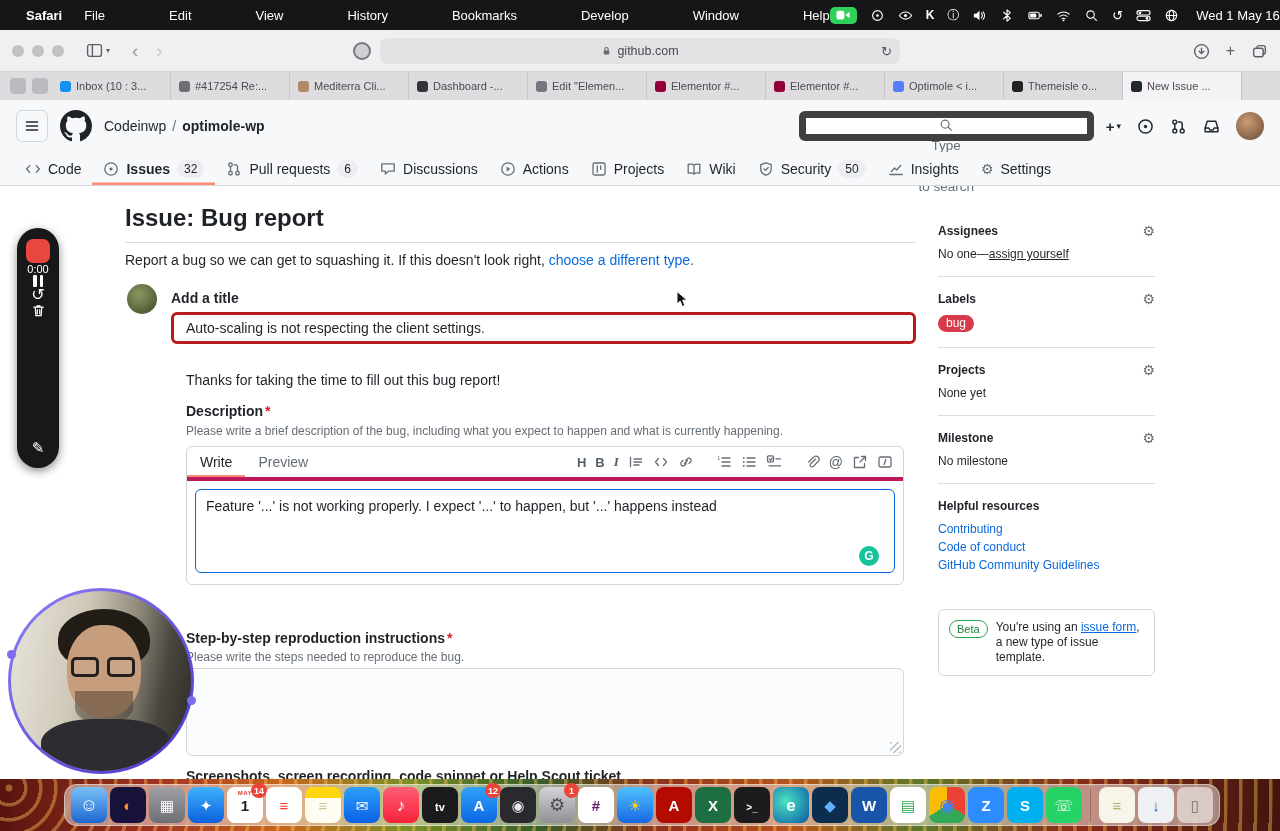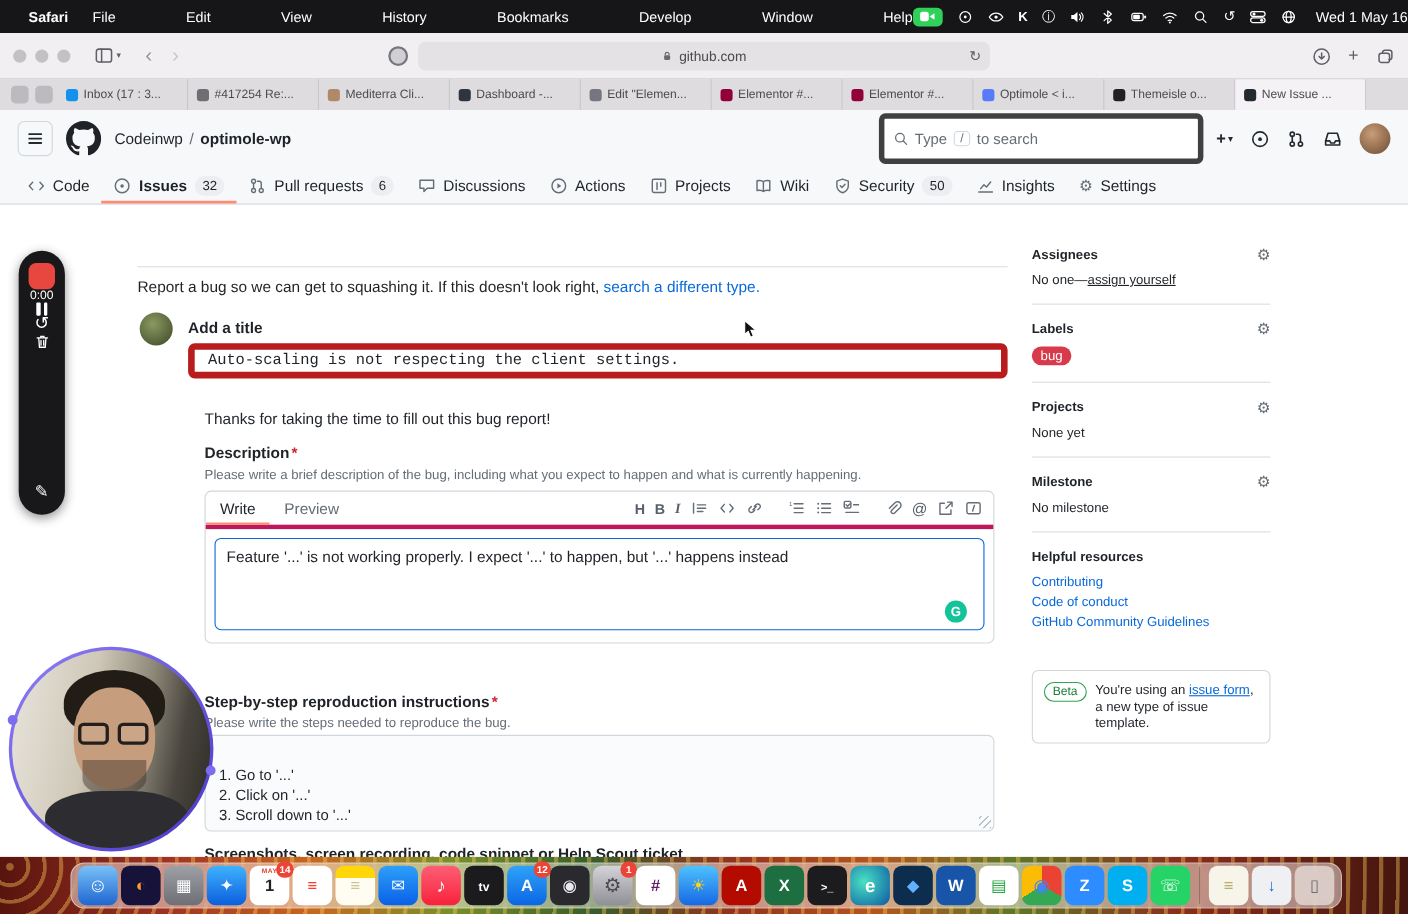--- a/index.html
+++ b/index.html
@@ -45,22 +45,22 @@
   .page { position:absolute; top:100px; left:0; right:0; height:682px; background:#fff; overflow:hidden;
           color:#1f2328; font-size:14px; }
   .gh-header { position:absolute; top:0; left:0; right:0; height:52px; background:#f6f8fa;
                display:flex; align-items:center; padding:0 16px; gap:12px; }
   .gh-burger { width:32px; height:32px; border:1px solid #d0d7de; border-radius:6px; background:#f6f8fa;
                display:flex; align-items:center; justify-content:center; }
   .crumb { font-size:14px; display:flex; gap:6px; align-items:center; }
   .crumb a { color:#1f2328; text-decoration:none; }
   .crumb-sep { color:#656d76; }
   .crumb-repo { font-weight:600; }
-  .gh-search { margin-left:auto; width:295px; height:46px; background:#fff; border:5px solid #404040; border-radius:6px;
-               display:flex; align-items:center; gap:6px; padding:0 8px; font-size:13.5px; color:#656d76; }
+  .gh-search { margin-left:auto; width:295px; height:30px; background:#fff; border:7px solid #404040; border-radius:6px;
+               display:flex; align-items:center; gap:6px; padding:0 8px; font-size:13.5px; color:#656d76;flex-direction:column; }
   .gh-search kbd { border:1px solid #d0d7de; border-radius:4px; padding:0 5px; font-size:11px; font-family:inherit; }
   .gh-actions { display:flex; align-items:center; gap:16px; }
   .gh-plus { color:#24292f; font-size:15px; display:flex; align-items:center; gap:2px; }
   .gh-plus i { font-style:normal; font-size:9px; }
   .oct { width:17px; height:17px; stroke:#24292f; fill:none; stroke-width:1.4; stroke-linecap:round; stroke-linejoin:round; }
   .gh-avatar { width:28px; height:28px; border-radius:50%; background:radial-gradient(circle at 40% 35%,#c99d78,#6b4a32); }
 
   .gh-nav { position:absolute; top:52px; left:0; right:0; height:34px; background:#f6f8fa;
             border-bottom:1px solid #d0d7de; display:flex; padding-left:14px; }
   .gh-tab { display:flex; align-items:center; gap:7px; padding:0 11px; font-size:14px; color:#1f2328; text-decoration:none; }
@@ -72,22 +72,22 @@
 
   .page .abs { position:absolute; }
   h1.issue-title { font-size:24px; font-weight:600; }
   .rule { border-bottom:1px solid #d8dee4; height:1px; }
   .intro a { color:#0969da; text-decoration:none; }
   .avatar { width:30px; height:30px; border-radius:50%; display:inline-block; }
   .av-green { background:radial-gradient(circle at 40% 35%,#8a9a60,#3c4527); }
   .fw6 { font-weight:600; }
   .req { color:#d1242f; font-style:normal; font-weight:700; margin-left:2px; }
   .hint { font-size:12px; color:#656d76; }
-  .gh-input { position:absolute; height:32px; border:6px solid #b91c1c; border-radius:6px; padding:0 12px;
-              font-size:14px; color:#1f2328; font-family:Liberation Mono, monospace; background:#fff; }
+  .gh-input { position:absolute; height:32px; border:3px solid #b91c1c; border-radius:6px; padding:0 12px;
+              font-size:14px; color:#1f2328; font-family:Liberation Sans, sans-serif; background:#fff; }
 
   .editor { position:absolute; border:1px solid #d0d7de; border-radius:6px; background:#fff; }
   .ed-head { height:34px; border-bottom:4px solid #be185d; display:flex; align-items:stretch; }
   .ed-tab { display:flex; align-items:center; padding:0 13px; font-size:14px; color:#656d76; }
   .ed-tab.active { color:#1f2328; box-shadow:inset 0 -2px 0 #fd8c73; }
   .ed-tools { margin-left:auto; display:flex; align-items:center; gap:9px; padding-right:10px; }
   .ed-tools .tgl { color:#57606a; font-size:13px; font-weight:600; }
   .ed-tools .it { font-style:italic; font-family:"Liberation Serif",serif; }
   .gap { width:4px; }
   .ed-body { position:relative; padding:8px; }
@@ -275,21 +275,21 @@
           </svg>
       </div>
     </div>
     <div class="tabbar">
       <span class="pin"></span>
       <span class="pin" style="margin-left:2px"></span>
       <div class="tabs">
 
           <div class="tab">
             <span class="fav" style="background: rgb(18, 146, 238);"></span>
-            <span class="tab-label">Inbox (17 : 3...</span>
+            <span class="tab-label">Inbox (10 : 3...</span>
           </div>
 
           <div class="tab">
             <span class="fav" style="background: rgb(110, 110, 115);"></span>
             <span class="tab-label">#417254 Re:...</span>
           </div>
 
           <div class="tab">
             <span class="fav" style="background: rgb(176, 137, 104);"></span>
             <span class="tab-label">Mediterra Cli...</span>
@@ -445,24 +445,25 @@
             <path d="M1.8 13.5h12.4M3.5 10.5 6.5 7l2.3 2 3.8-4.5"></path>
           </svg>
         <span>Insights</span>
       </a>
       <a class="gh-tab">
         <span class="gear">⚙</span>
         <span>Settings</span>
       </a>
     </nav>
 
+    <h1 class="abs issue-title" style="left:125px;top:104px">Issue: Bug report</h1>
     <div class="abs rule" style="left:125px;top:142px;width:791px"></div>
     <p class="abs intro" style="left:125px;top:152px">
       <span>Report a bug so we can get to squashing it. If this doesn't look right,</span>
-      <a>search a different type.</a>
+      <a>choose a different type.</a>
     </p>
     <span class="abs avatar av-green" style="left:127px;top:184px"></span>
     <label class="abs fw6" style="left:171px;top:190px">Add a title</label>
     <input class="gh-input" style="left: 171px; top: 212px; width: 745px;" readonly="" value="Auto-scaling is not respecting the client settings.">
 
     <p class="abs" style="left:186px;top:272px">Thanks for taking the time to fill out this bug report!</p>
     <p class="abs fw6" style="left:186px;top:303px">
       <span>Description</span><em class="req">*</em>
     </p>
     <p class="abs hint" style="left:186px;top:324px">Please write a brief description of the bug, including what you expect to happen and what is currently happening.</p>
@@ -517,23 +518,20 @@
         <textarea class="ed-textarea" readonly="" style="">Feature '...' is not working properly. I expect '...' to happen, but '...' happens instead</textarea>
         <span class="grammarly">G</span>
       </div>
     </div>
 
     <p class="abs fw6" style="left:186px;top:530px">
       <span>Step-by-step reproduction instructions</span><em class="req">*</em>
     </p>
     <p class="abs hint" style="left:186px;top:550px">Please write the steps needed to reproduce the bug.</p>
     <div class="steps-box" style="left:186px;top:568px;width:718px;height:88px">
-      <span>1. Go to '...'
-2. Click on '...'
-3. Scroll down to '...'</span>
       <span class="resize-grip"></span>
     </div>
     <p class="abs fw6" style="left:186px;top:668px">Screenshots, screen recording, code snippet or Help Scout ticket</p>
 
     <aside class="gh-aside aside">
       <div class="aside-sec">
         <div class="sec-head">
           <span>Assignees</span>
           <span class="gear">⚙</span>
         </div>

